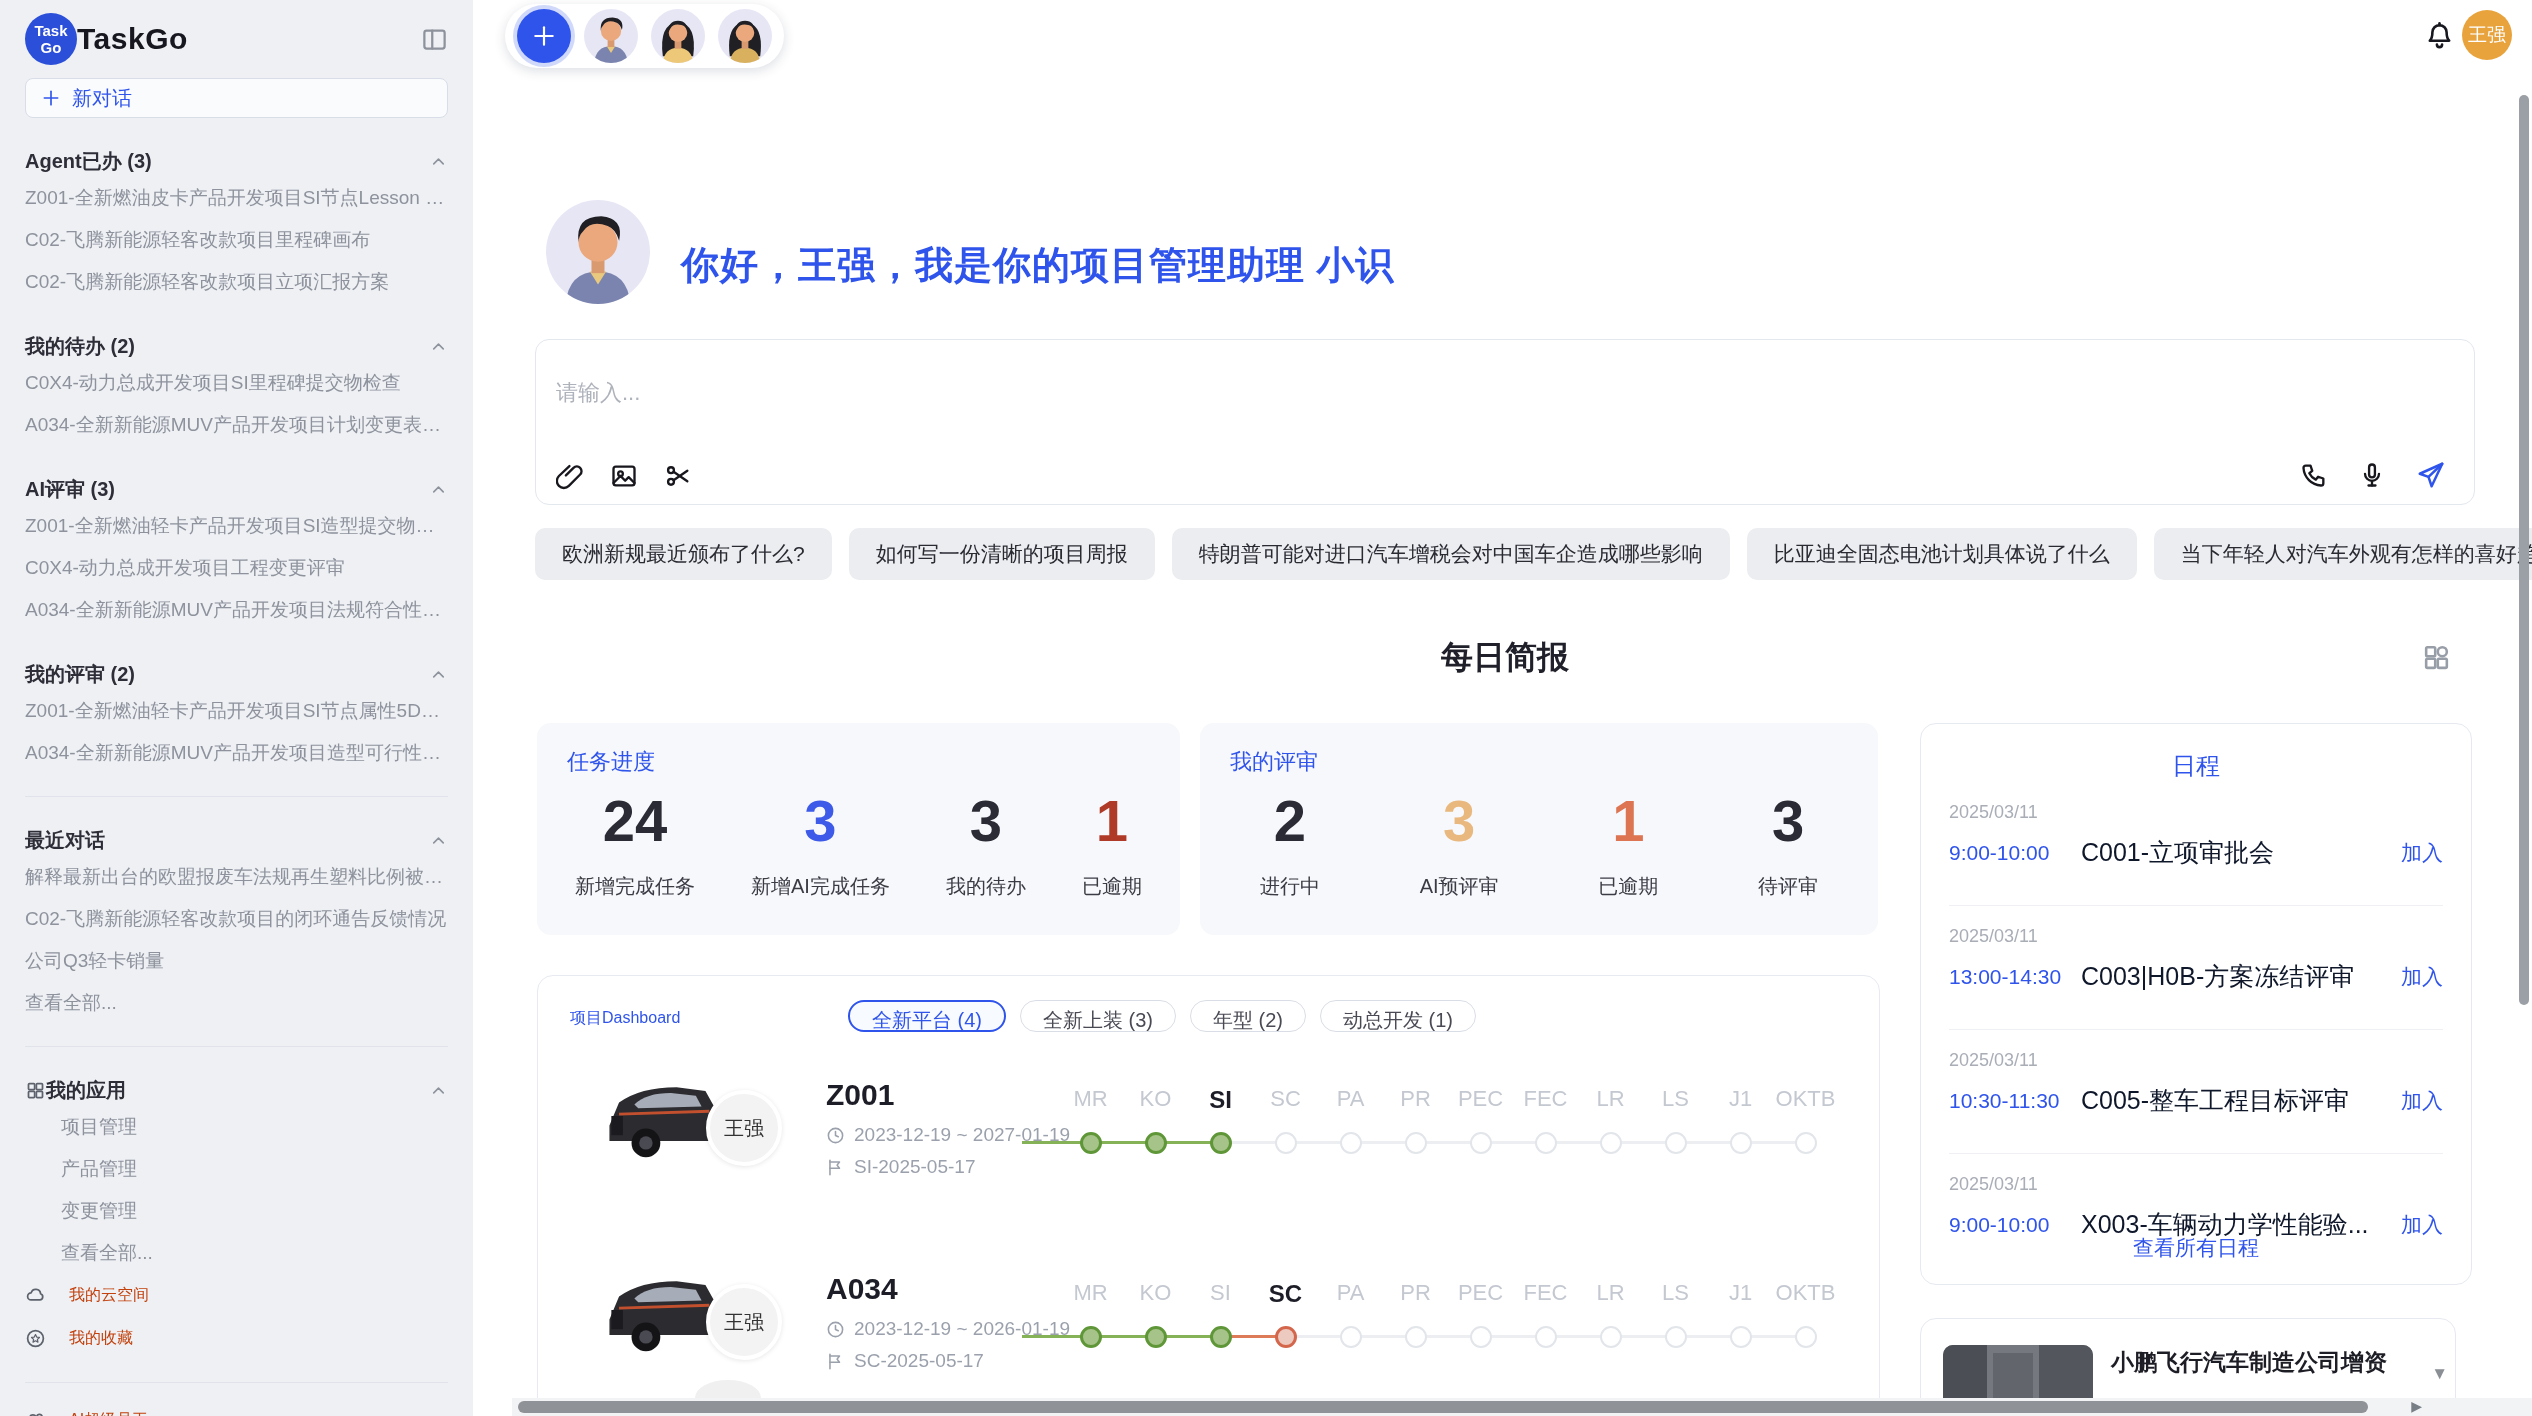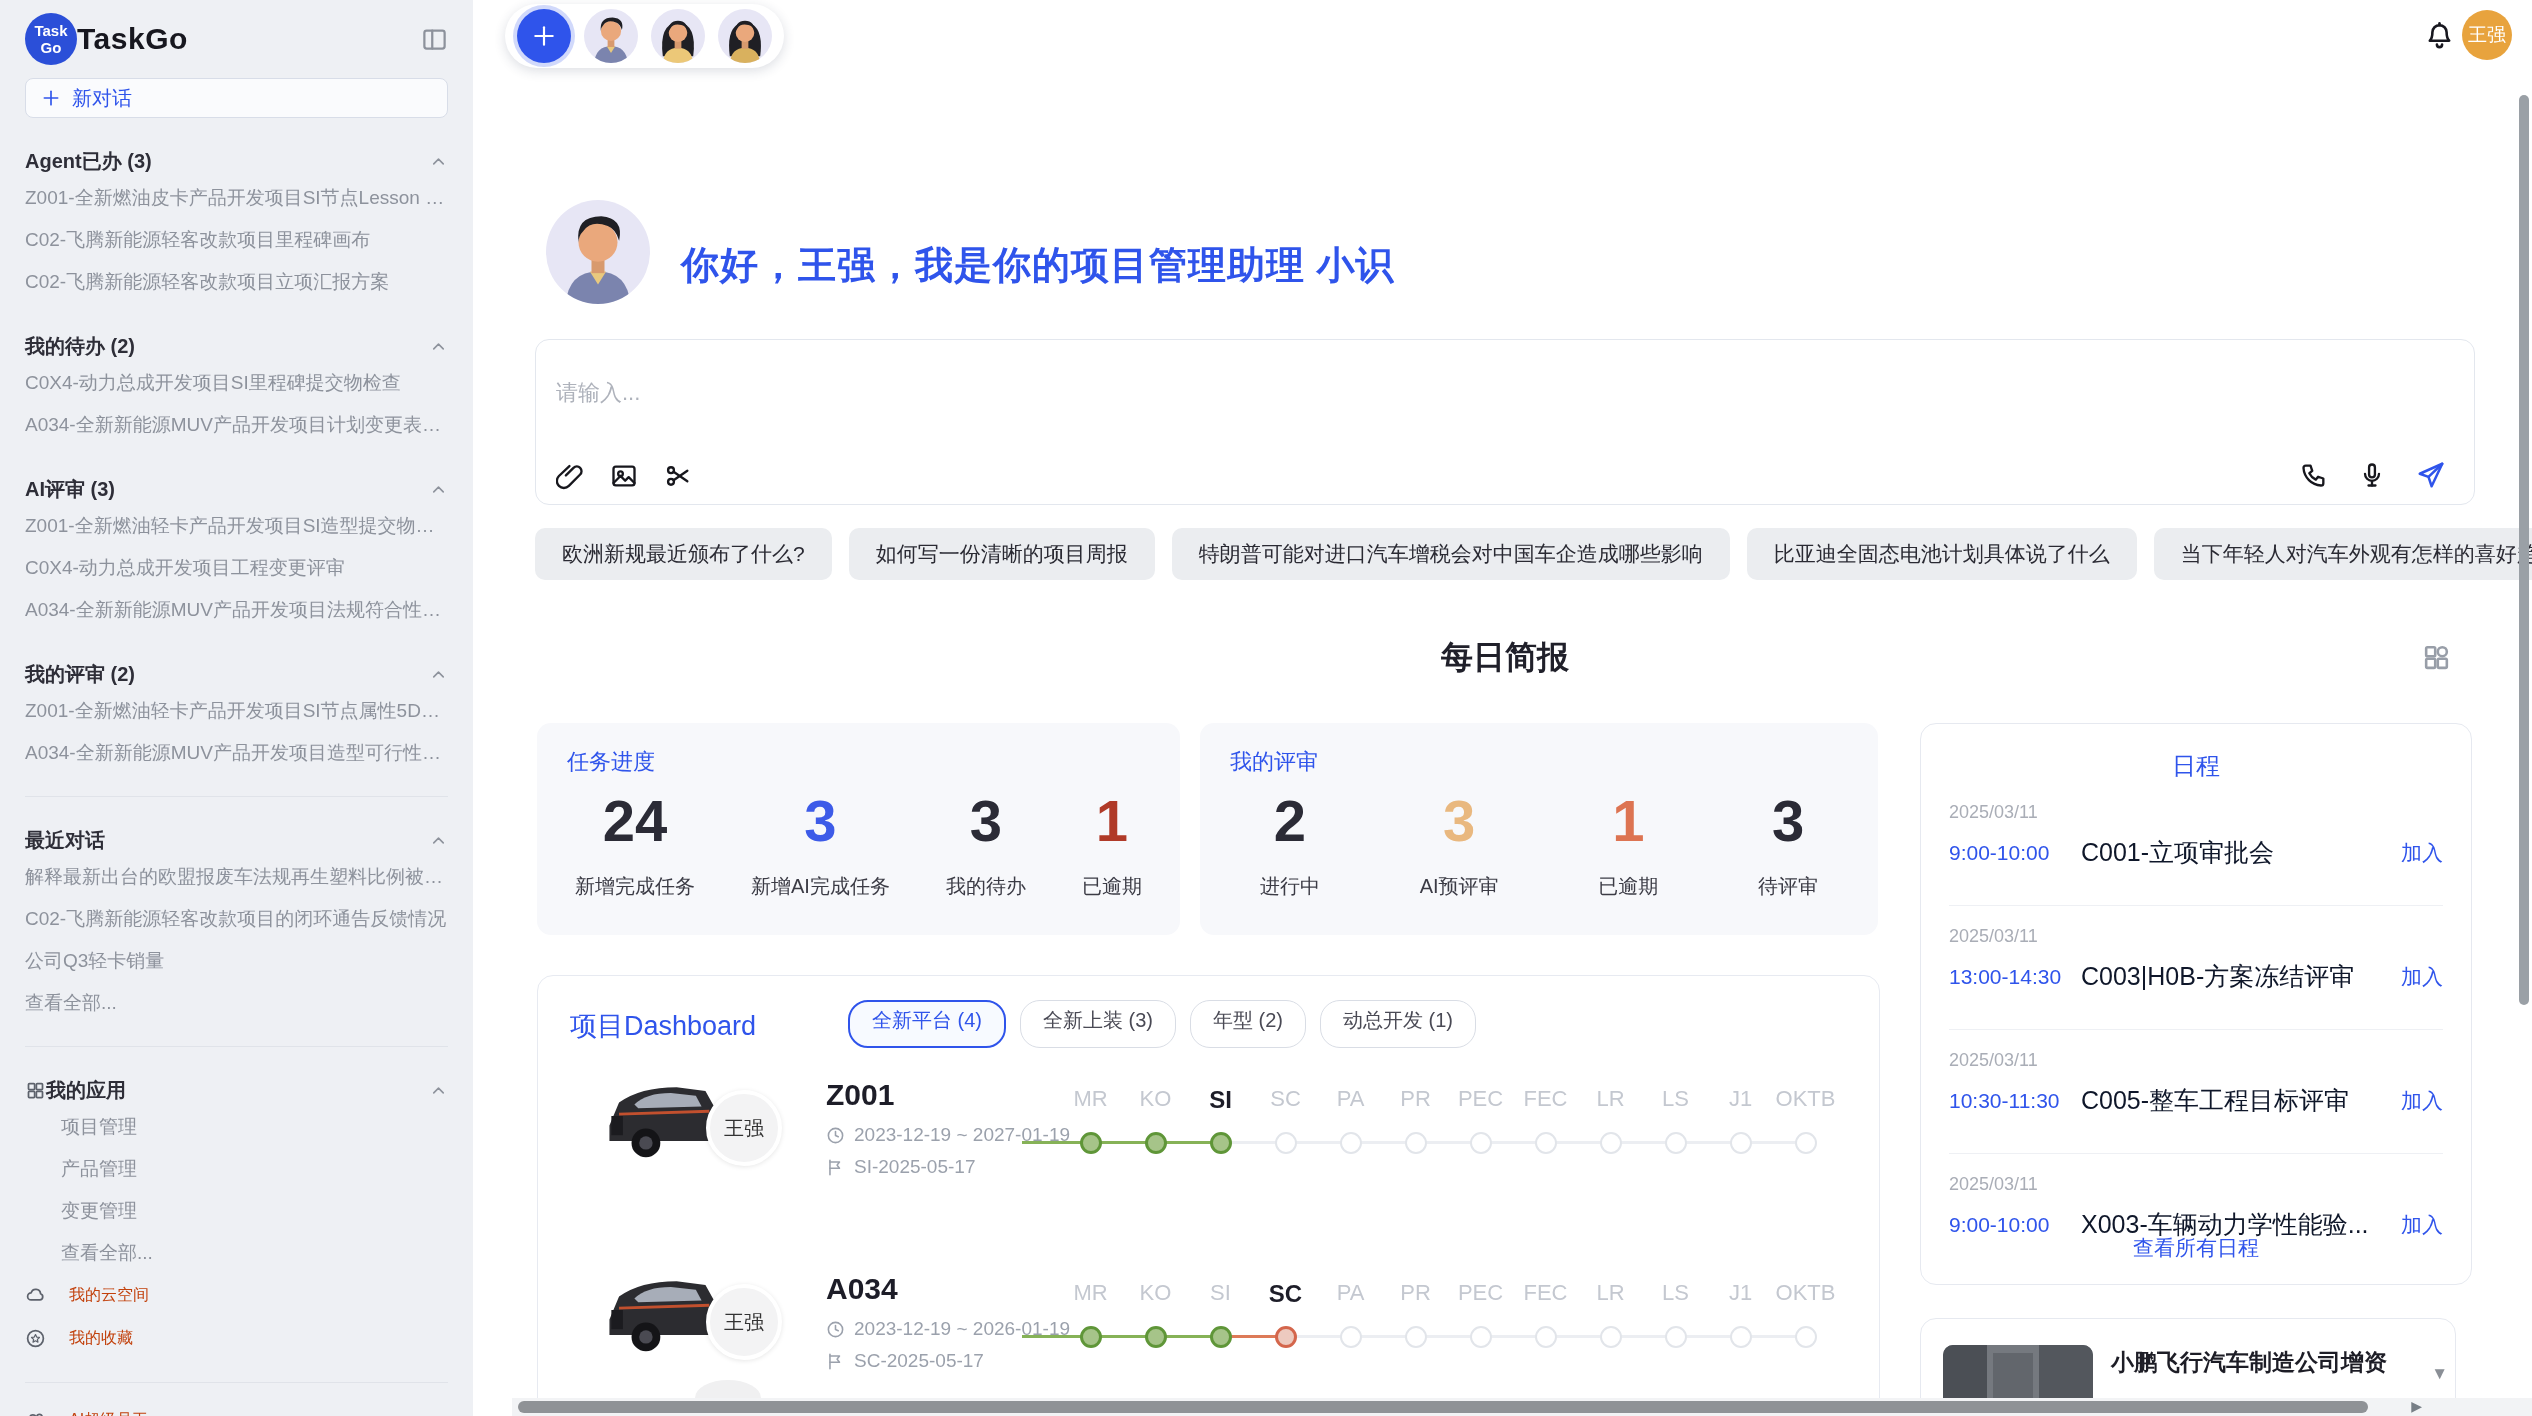--- a/index.html
+++ b/index.html
@@ -55,23 +55,23 @@
 .stat-label { position:absolute; left:30px; top:24px; color:#2f54eb; font-size:22px; }
 .stats { position:absolute; left:10px; right:10px; top:66px; display:flex; justify-content:space-around; text-align:center; }
 .stat-v { font-size:58px; font-weight:700; line-height:64px; color:#2b2b36; }
 .stat-v[data-color="blue"] { color:#3d5be8; }
 .stat-v[data-color="red"] { color:#b03a28; }
 .stat-v[data-color="tan"] { color:#e9b87f; }
 .stat-v[data-color="orange"] { color:#dd7452; }
 .stat-l { margin-top:20px; font-size:20px; color:#3b3b45; }
 
 .dash-card { position:absolute; left:64px; top:975px; width:1343px; height:560px; border:1px solid #e7eaf1; border-radius:16px; background:#fff; overflow:hidden; }
-.dash-title { position:absolute; left:32px; top:32px; font-size:27px; color:#2f54eb; }
+.dash-title { position:absolute; left:32px; top:32px; font-size:16px; color:#2f54eb; }
 .dash-tabs { position:absolute; left:310px; top:24px; display:flex; gap:14px; }
-.dtab { height:48px; line-height:38px; padding:0 22px; border-radius:20px; border:1px solid #d9dde5; font-size:20px; color:#4a4a55; background:#fff; cursor:pointer; white-space:nowrap; }
+.dtab { height:32px; line-height:38px; padding:0 22px; border-radius:20px; border:1px solid #d9dde5; font-size:20px; color:#4a4a55; background:#fff; cursor:pointer; white-space:nowrap; }
 .dtab[data-active="true"] { border:2px solid #2f54eb; color:#2f54eb; background:#f7faff; line-height:36px; }
 .proj-row { position:absolute; left:0; width:100%; height:196px; }
 .truck { position:absolute; left:58px; top:2px; width:192px; height:120px; }
 .owner-badge { position:absolute; left:168px; top:36px; width:76px; height:76px; border-radius:50%; background:#f3f3f4; border:4px solid #fff; box-shadow:0 1px 5px rgba(0,0,0,.10); display:flex; align-items:center; justify-content:center; font-size:20px; color:#333; }
 .proj-code { position:absolute; left:288px; top:24px; font-size:30px; font-weight:700; color:#1d1d28; }
 .proj-meta { position:absolute; left:288px; display:flex; align-items:center; gap:9px; color:#9ba1ac; font-size:19px; }
 .proj-meta .ic { width:19px; height:19px; }
 .m1 { top:70px; } .m2 { top:102px; }
 .ms-wrap { position:absolute; left:520px; top:0; width:790px; height:140px; }
 .ms-labels { position:absolute; left:0; top:32px; display:flex; width:780px; }

